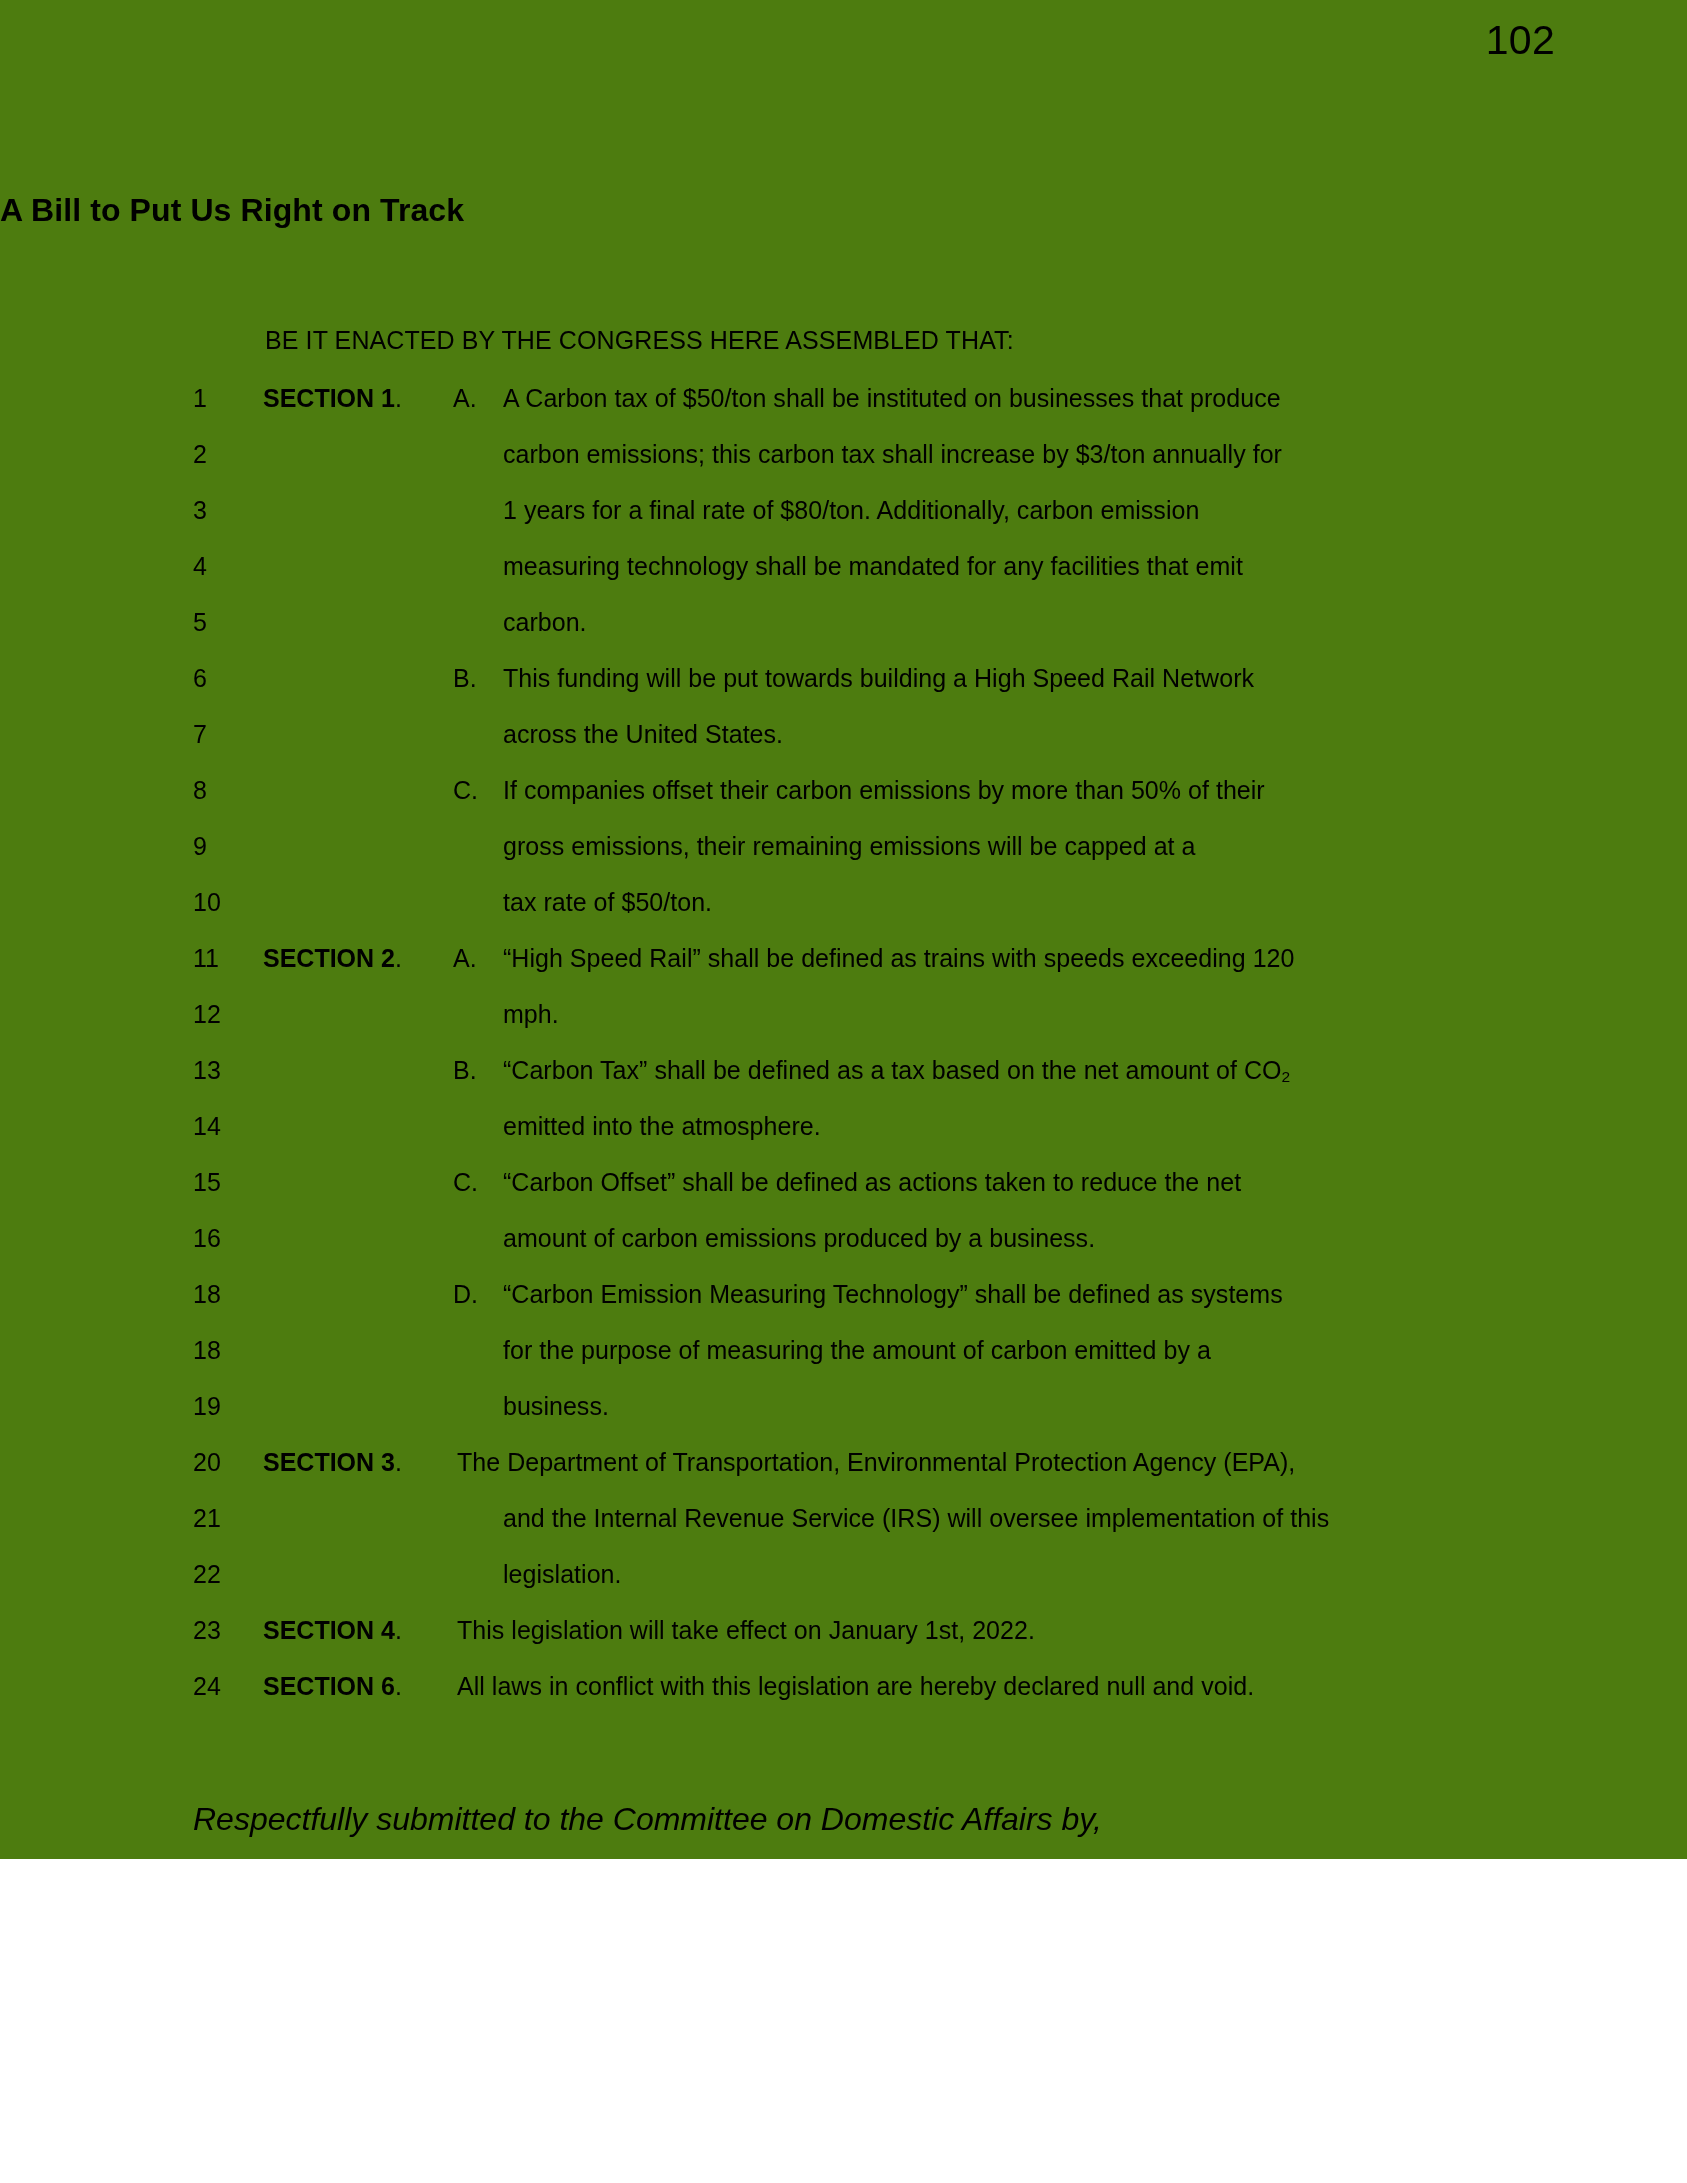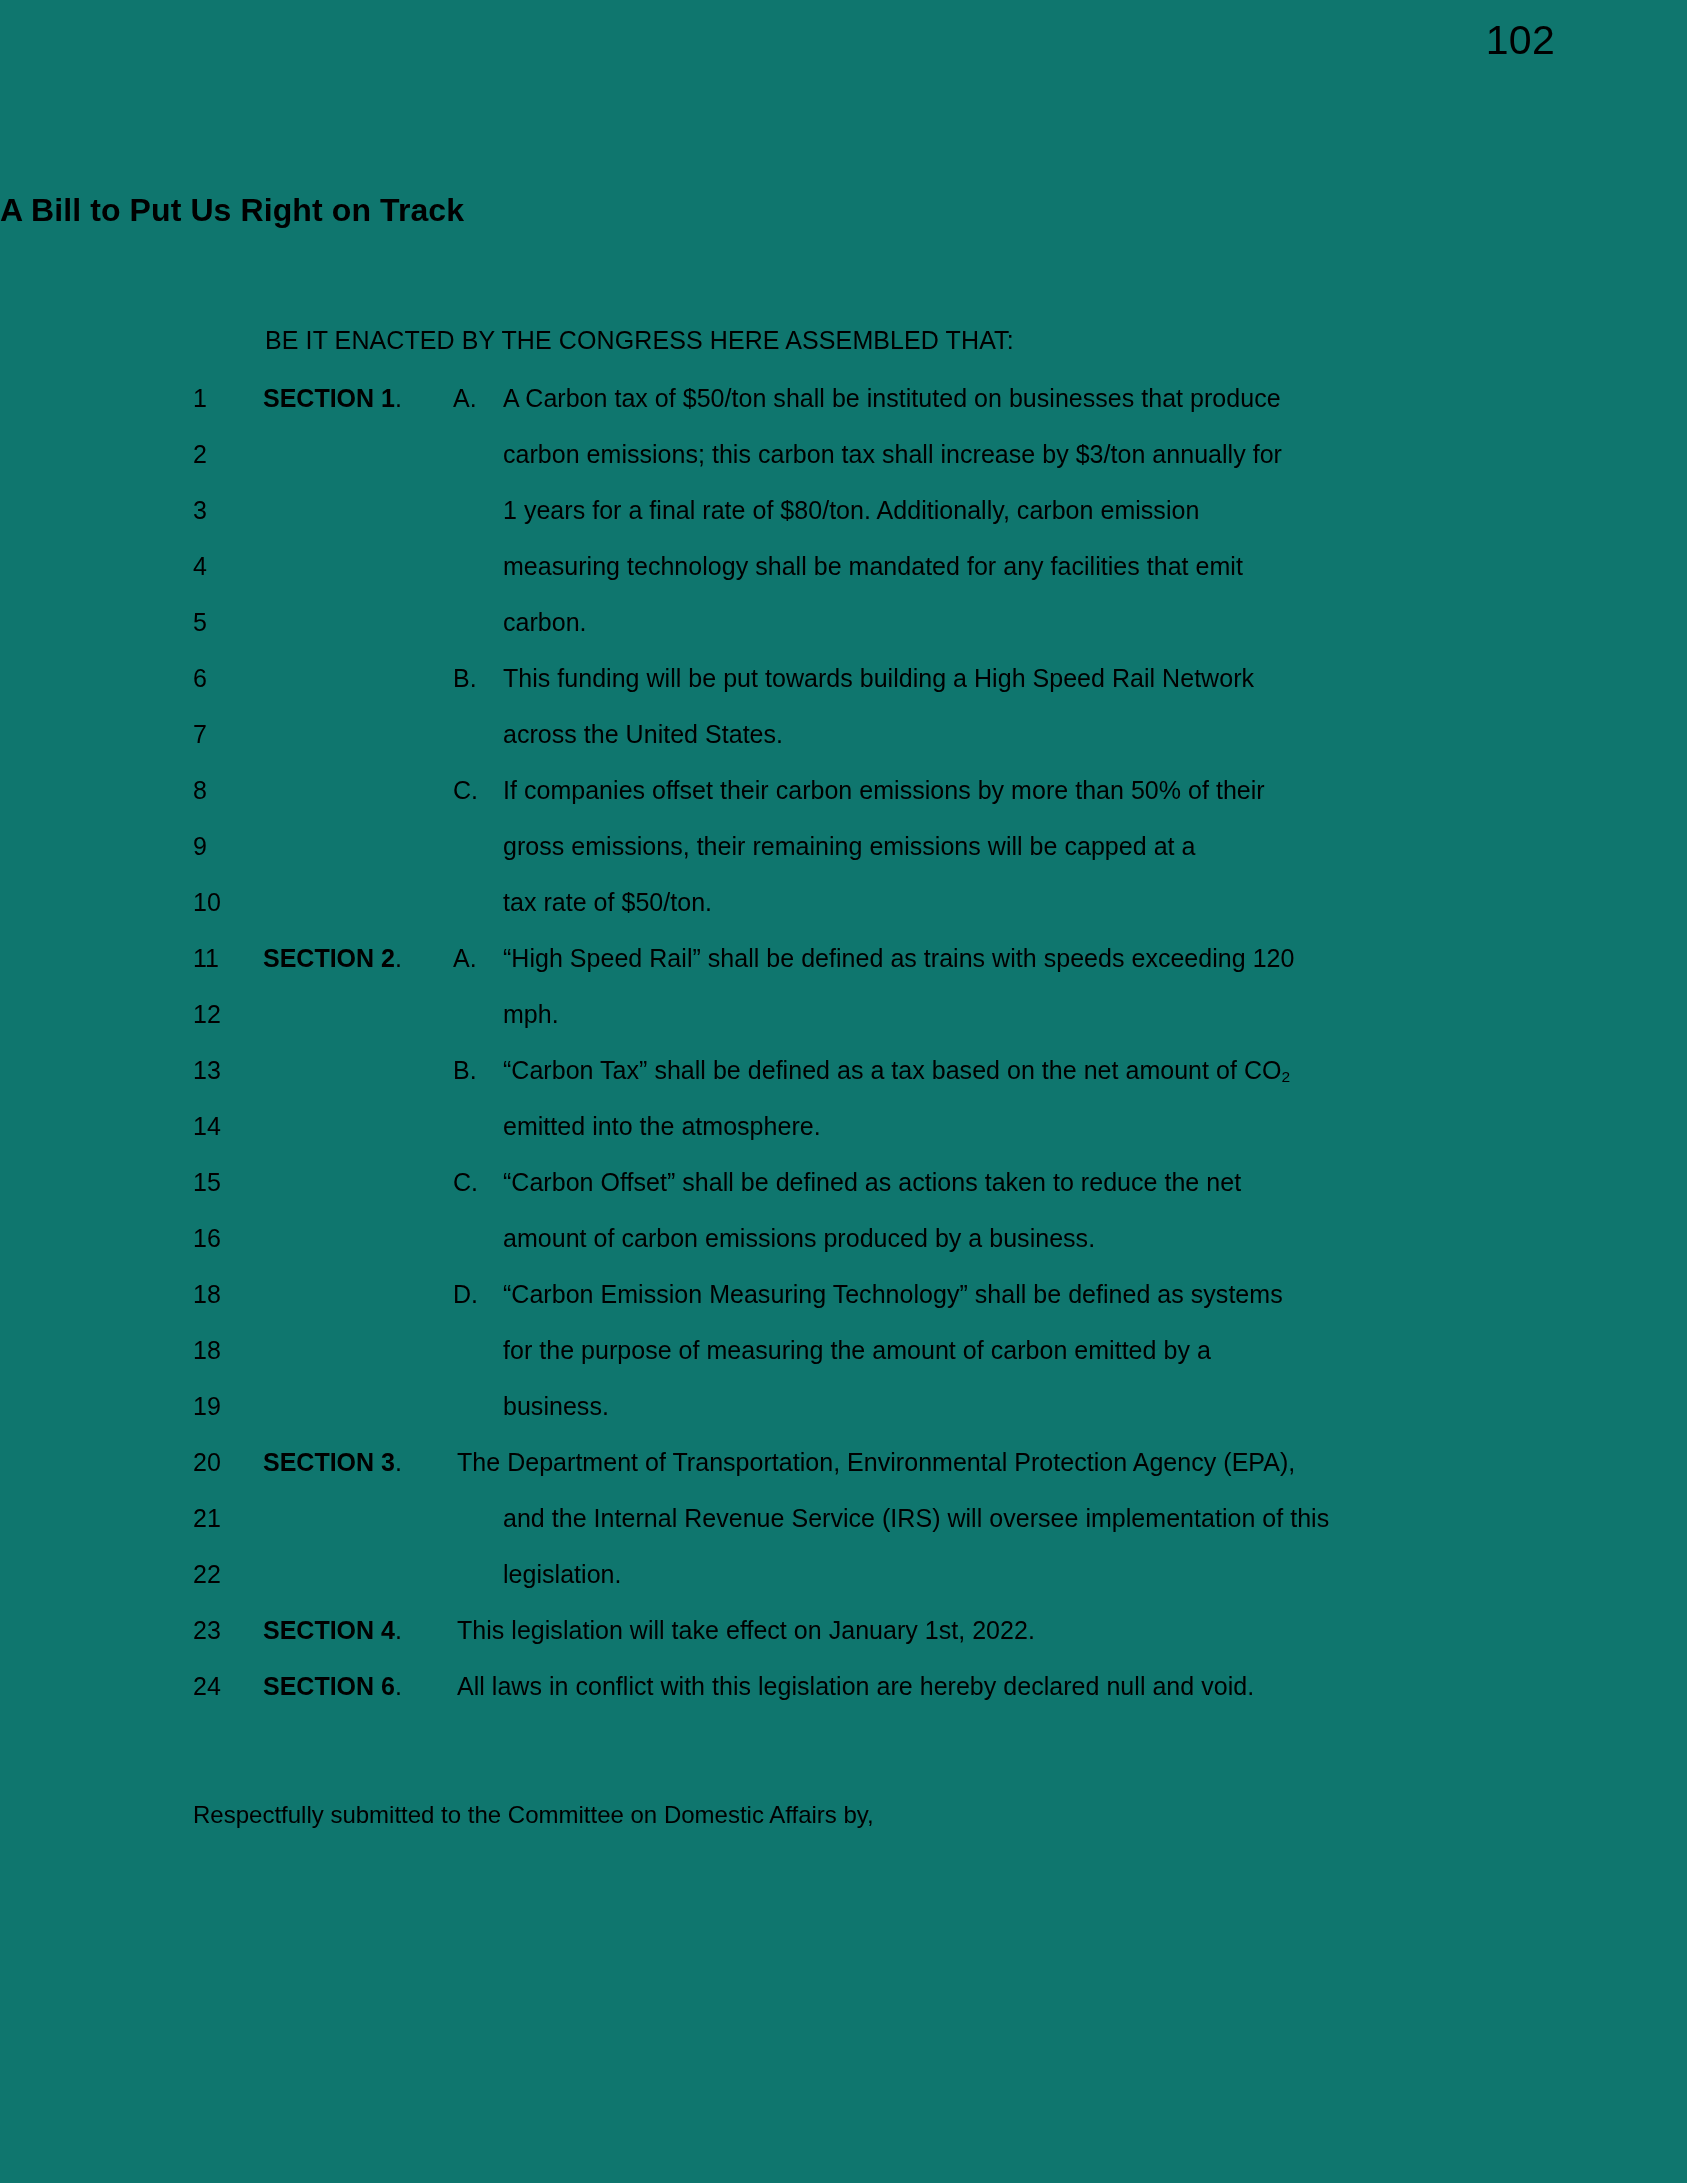--- a/index.html
+++ b/index.html
@@ -7,22 +7,22 @@
     padding: 0;
     background: #ffffff;
   }
   body {
     font-family: "Liberation Sans", sans-serif;
     color: #000000;
   }
   #page {
     position: relative;
     width: 1687px;
-    height: 2183px;
-    background: #0f766e;
+    height: 1859px;
+    background: #4d7c0f;
     overflow: hidden;
     box-sizing: border-box;
   }
 
   
   .page-number {
     position: absolute;
     top: 20px;
     right: 132px;
     font-size: 41px;
@@ -109,21 +109,22 @@
     font-size: 0.62em;
     vertical-align: -0.22em;
     line-height: 0;
   }
 
   
   .closing {
     position: absolute;
     top: 1801px;
     left: 193px;
-    font-size: 24px;
+    font-size: 32px;
+    font-style: italic;
     white-space: nowrap;
   }
   .signature-block {
     position: absolute;
     top: 1846px;
     left: 193px;
     width: 463px;
     height: 79px;
     color: #fbfbfb;
     font-size: 22.5px;

